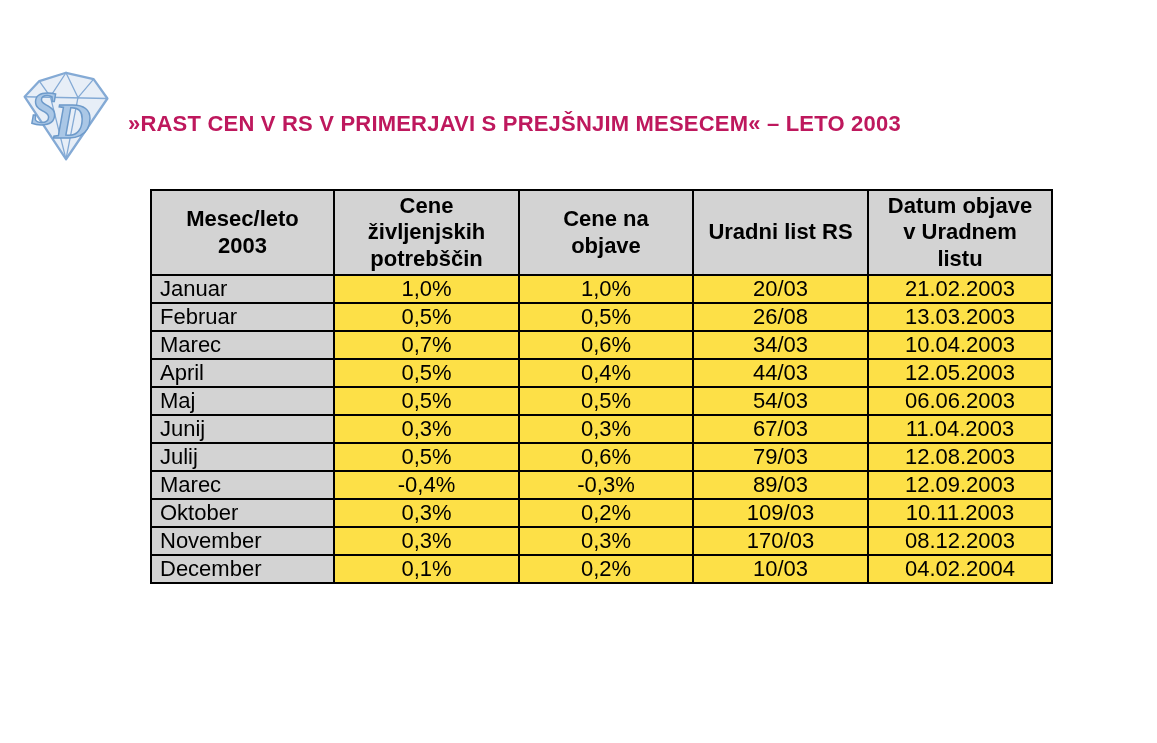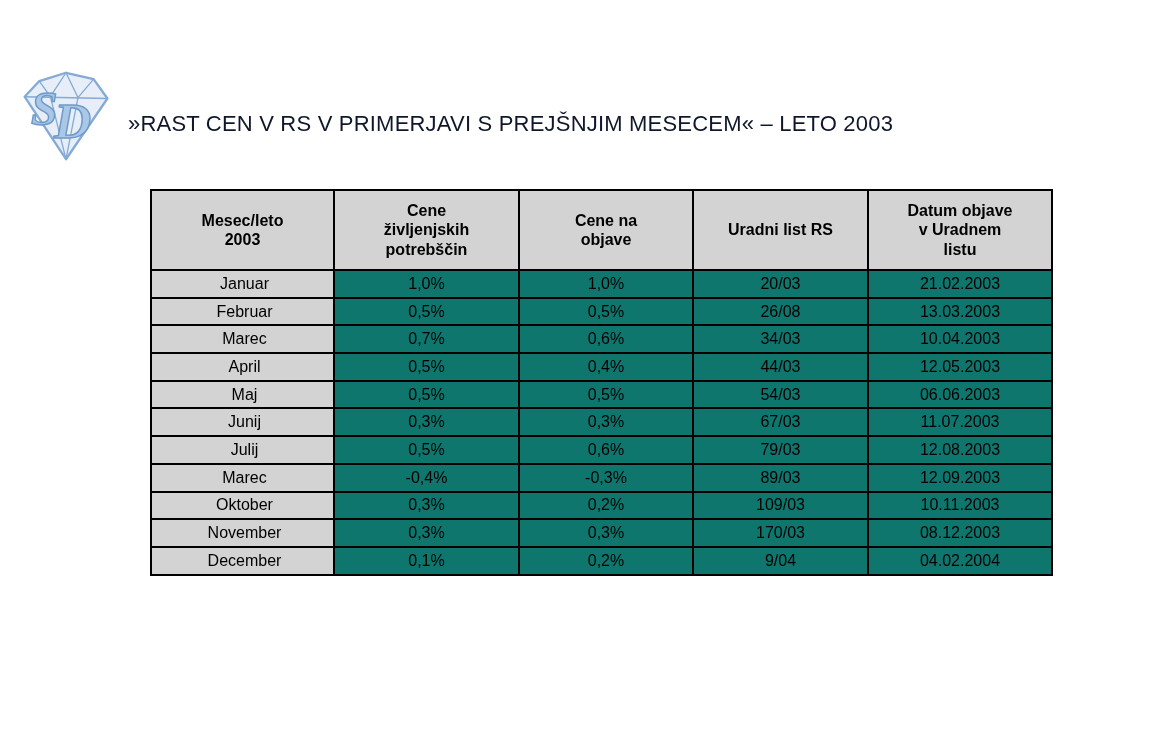--- a/index.html
+++ b/index.html
@@ -18,32 +18,32 @@
     top: 68px;
     width: 92px;
     height: 96px;
   }
   .title {
     position: absolute;
     left: 128px;
     top: 111px;
     width: 1010px;
     font-size: 22px;
-    font-weight: normal;
-    color: #0f172a;
+    font-weight: bold;
+    color: #be185d;
     letter-spacing: 0.2px;
     white-space: nowrap;
   }
   .data-table {
     position: absolute;
     left: 150px;
     top: 189px;
     border-collapse: collapse;
     table-layout: fixed;
-    font-size: 16px;
+    font-size: 22px;
     color: #000000;
   }
   .data-table col.c1 { width: 183px; }
   .data-table col.c2 { width: 185px; }
   .data-table col.c3 { width: 174px; }
   .data-table col.c4 { width: 175px; }
   .data-table col.c5 { width: 184px; }
   .data-table th, .data-table td {
     border: 2px solid #000000;
     vertical-align: middle;
@@ -54,26 +54,26 @@
     font-weight: bold;
     text-align: center;
     white-space: pre-line;
     line-height: 1.2;
     height: 80px;
     padding: 2px 4px;
   }
   .data-table tbody tr { height: 27.7px; }
   .data-table tbody td {
     text-align: center;
-    background: #0f766e;
+    background: #fde047;
     padding: 0 4px;
   }
   .data-table tbody td.month {
     background: #d3d3d3;
-    text-align: center;
+    text-align: left;
     padding-left: 8px;
   }
 </style>
 </head>
 <body>
 
 <div class="page">
 
   <svg class="logo" viewBox="0 0 100 104" xmlns="http://www.w3.org/2000/svg">
     <g>
@@ -150,21 +150,21 @@
     <td>0,5%</td>
     <td>54/03</td>
     <td>06.06.2003</td>
   </tr>
 
   <tr>
     <td class="month">Junij</td>
     <td>0,3%</td>
     <td>0,3%</td>
     <td>67/03</td>
-    <td>11.07.2003</td>
+    <td>11.04.2003</td>
   </tr>
 
   <tr>
     <td class="month">Julij</td>
     <td>0,5%</td>
     <td>0,6%</td>
     <td>79/03</td>
     <td>12.08.2003</td>
   </tr>
 
@@ -190,19 +190,19 @@
     <td>0,3%</td>
     <td>0,3%</td>
     <td>170/03</td>
     <td>08.12.2003</td>
   </tr>
 
   <tr>
     <td class="month">December</td>
     <td>0,1%</td>
     <td>0,2%</td>
-    <td>9/04</td>
+    <td>10/03</td>
     <td>04.02.2004</td>
   </tr>
 </tbody>
   </table>
 
 </div>
 
 </body></html>

